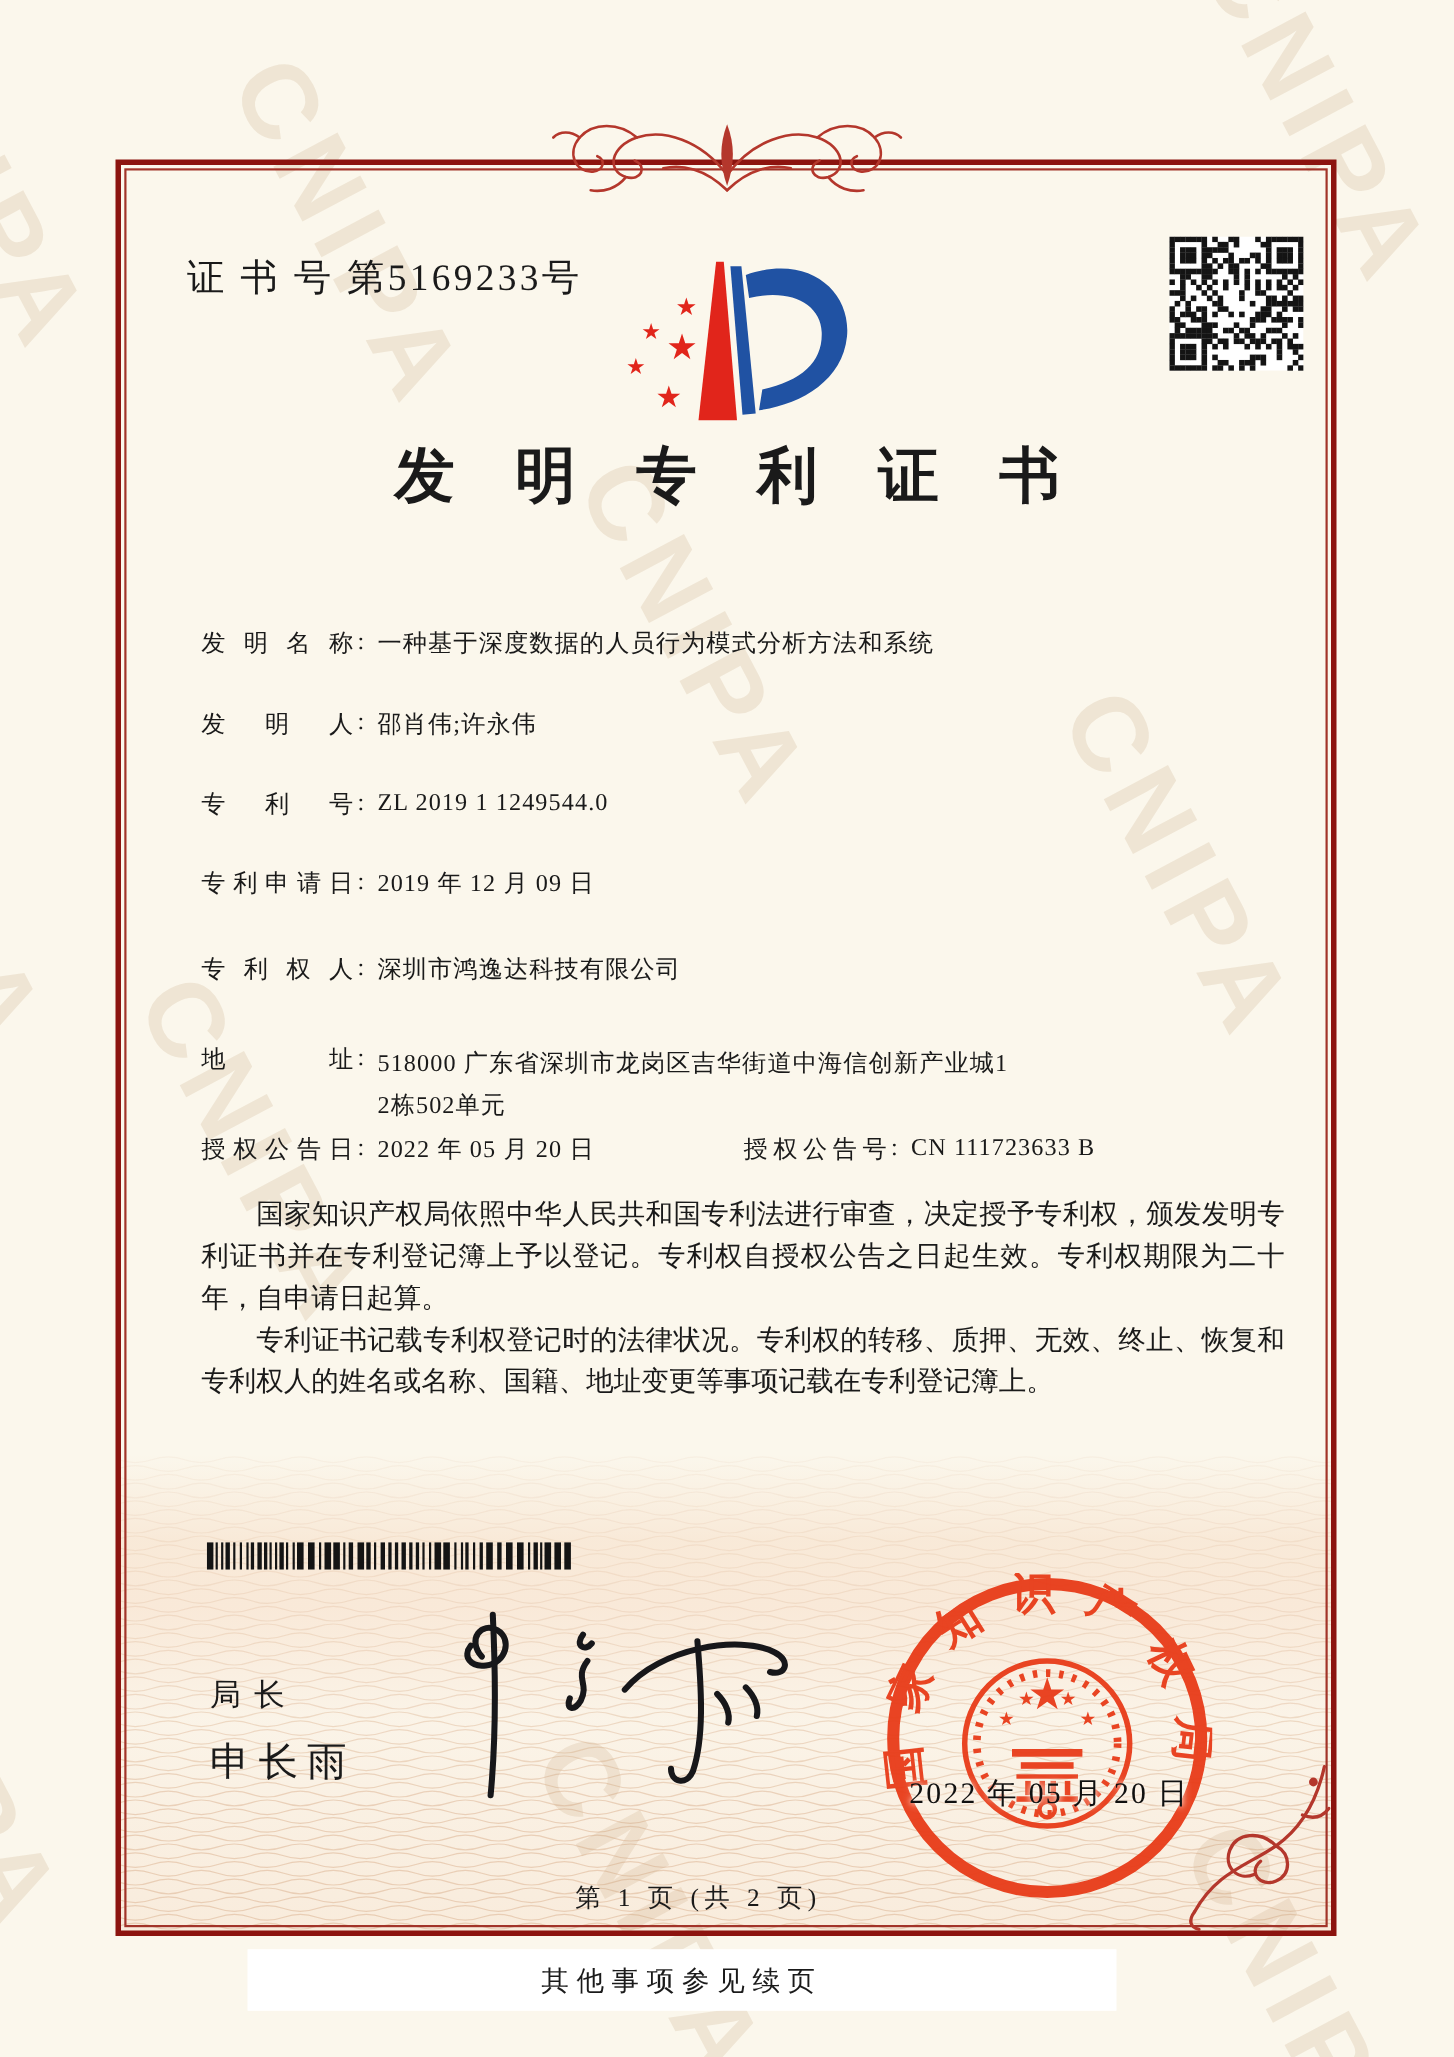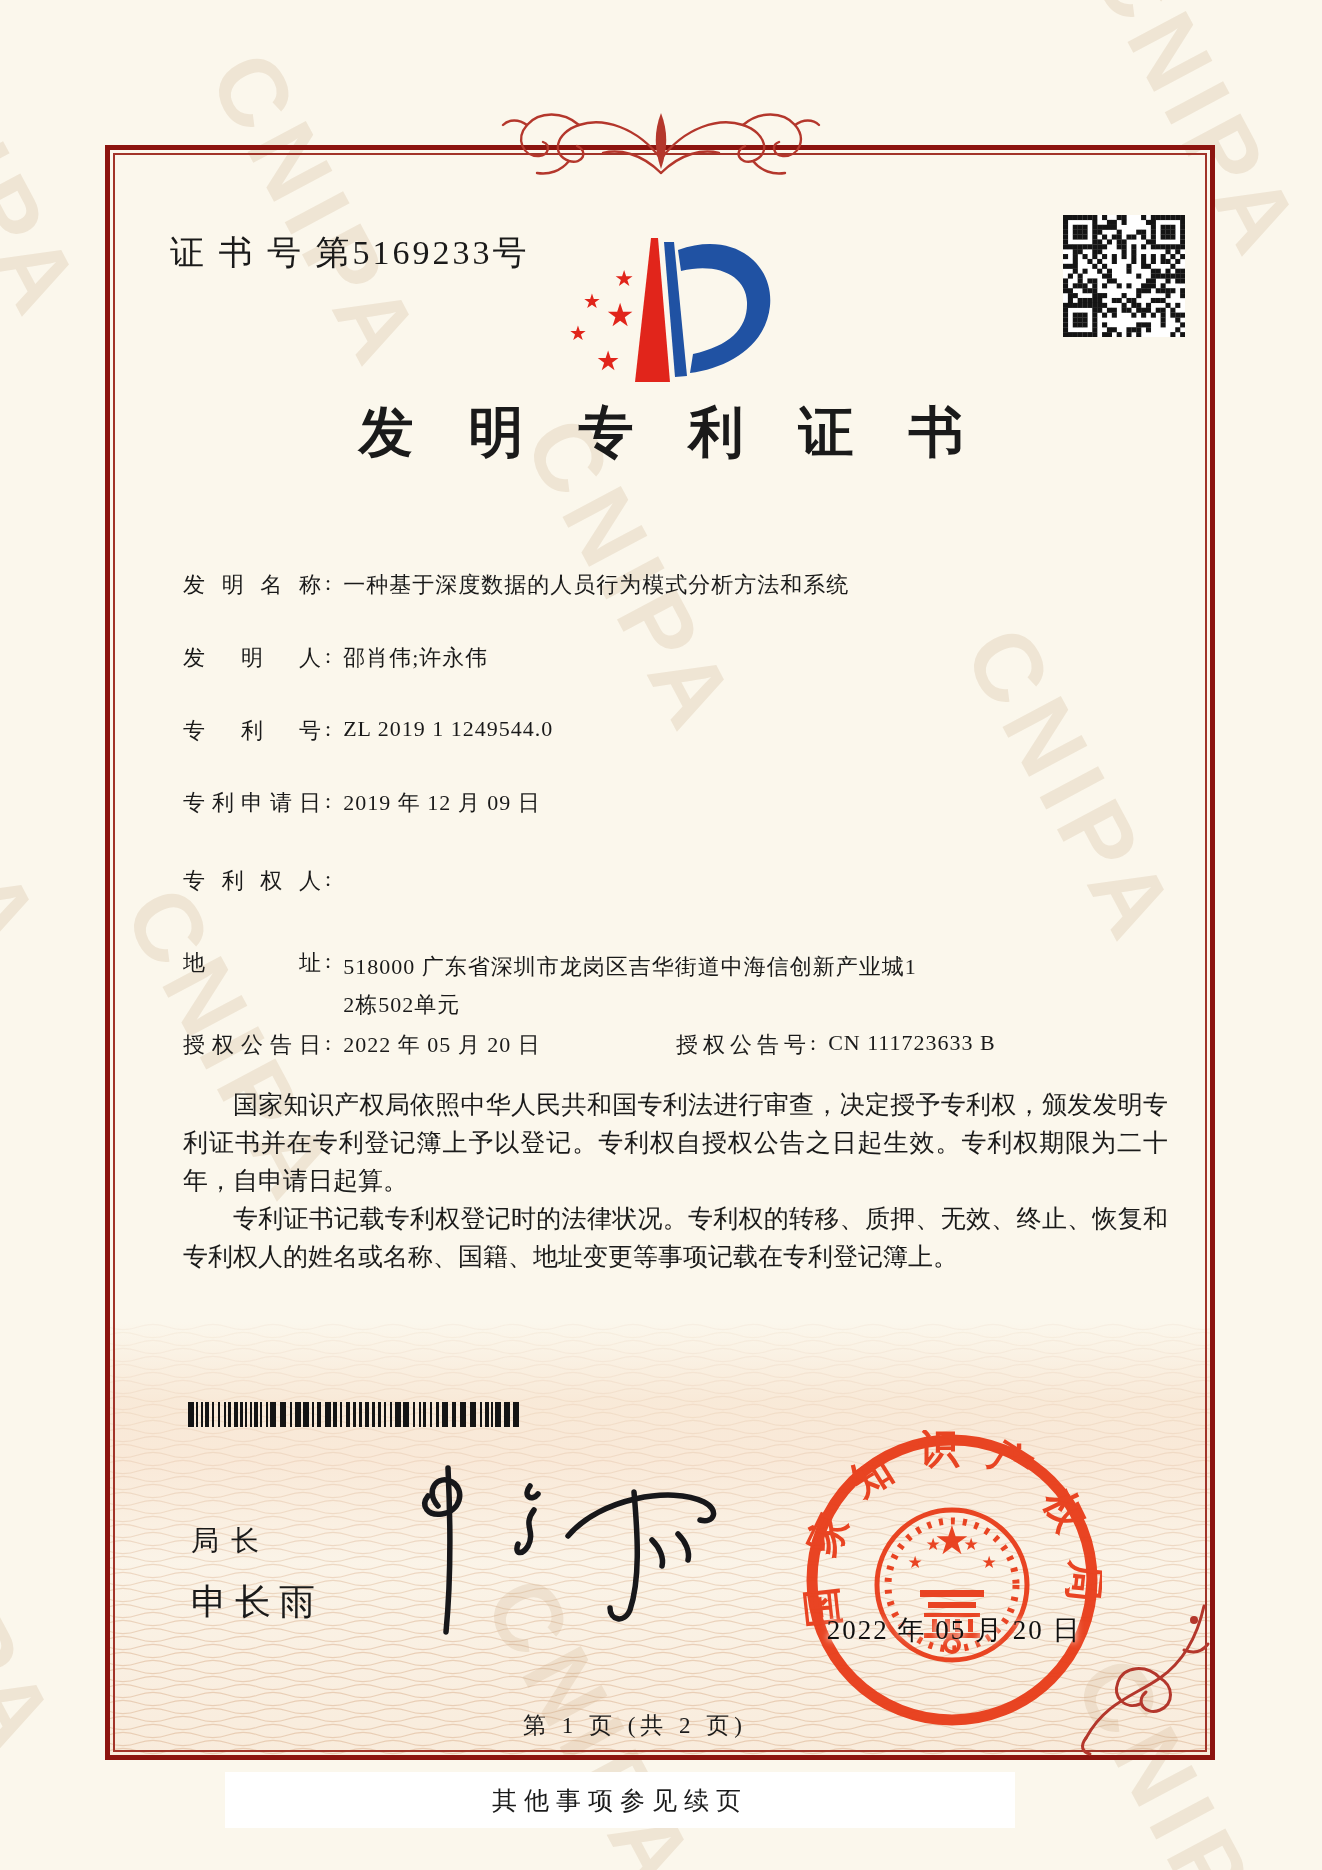--- a/index.html
+++ b/index.html
@@ -502,20 +502,21 @@
     <span class="fvalue">ZL 2019 1 1249544.0</span>
   </div>
   <div class="field" style="top:788px">
     <span class="flabel">专利申请日</span>
       <span class="fcolon">:</span>
     <span class="fvalue">2019 年 12 月 09 日</span>
   </div>
   <div class="field" style="top:866px">
     <span class="flabel">专利权人</span>
       <span class="fcolon">:</span>
+    <span class="fvalue">深圳市鸿逸达科技有限公司</span>
   </div>
   <div class="field" style="top:948px">
     <span class="flabel">地址</span>
       <span class="fcolon">:</span>
     <span class="fvalue">
       <div class="vline">518000 广东省深圳市龙岗区吉华街道中海信创新产业城1</div>
       <div class="vline">2栋502单元</div>
     </span>
   </div>
   <div class="field" style="top:1030px;width:1030px">

